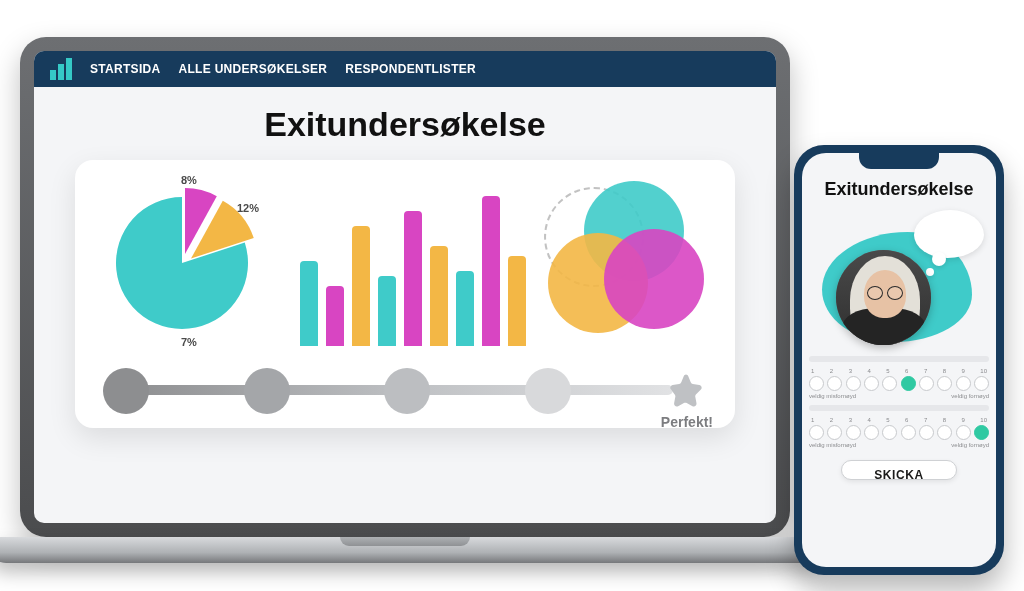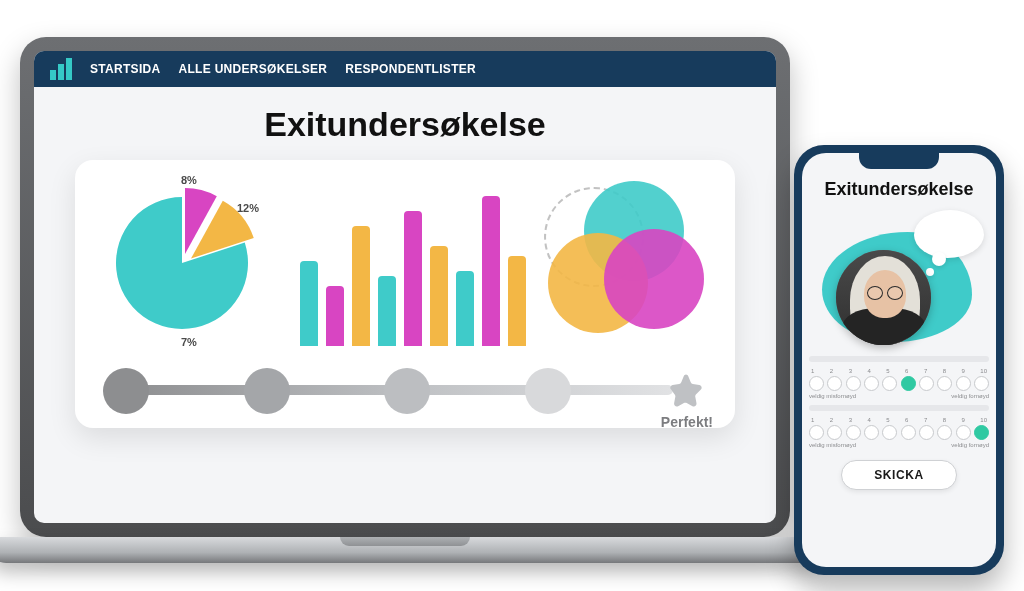--- a/index.html
+++ b/index.html
@@ -348,21 +348,21 @@
     justify-content: space-between;
     font-size: 6px;
     color:#8b8c8f;
     margin-top:2px;
   }
 
   .send-btn {
     display:block;
     margin: 12px auto 0;
     width: 116px;
-    height: 30px;
+    height: 20px;
     line-height: 28px;
     text-align:center;
     background:#fff;
     border:1.2px solid #cfd1d4;
     border-radius: 16px;
     font-size: 12px;
     font-weight:800;
     letter-spacing:0.6px;
     color:#1a1a1a;
     box-shadow: 0 2px 5px rgba(0,0,0,0.08);

